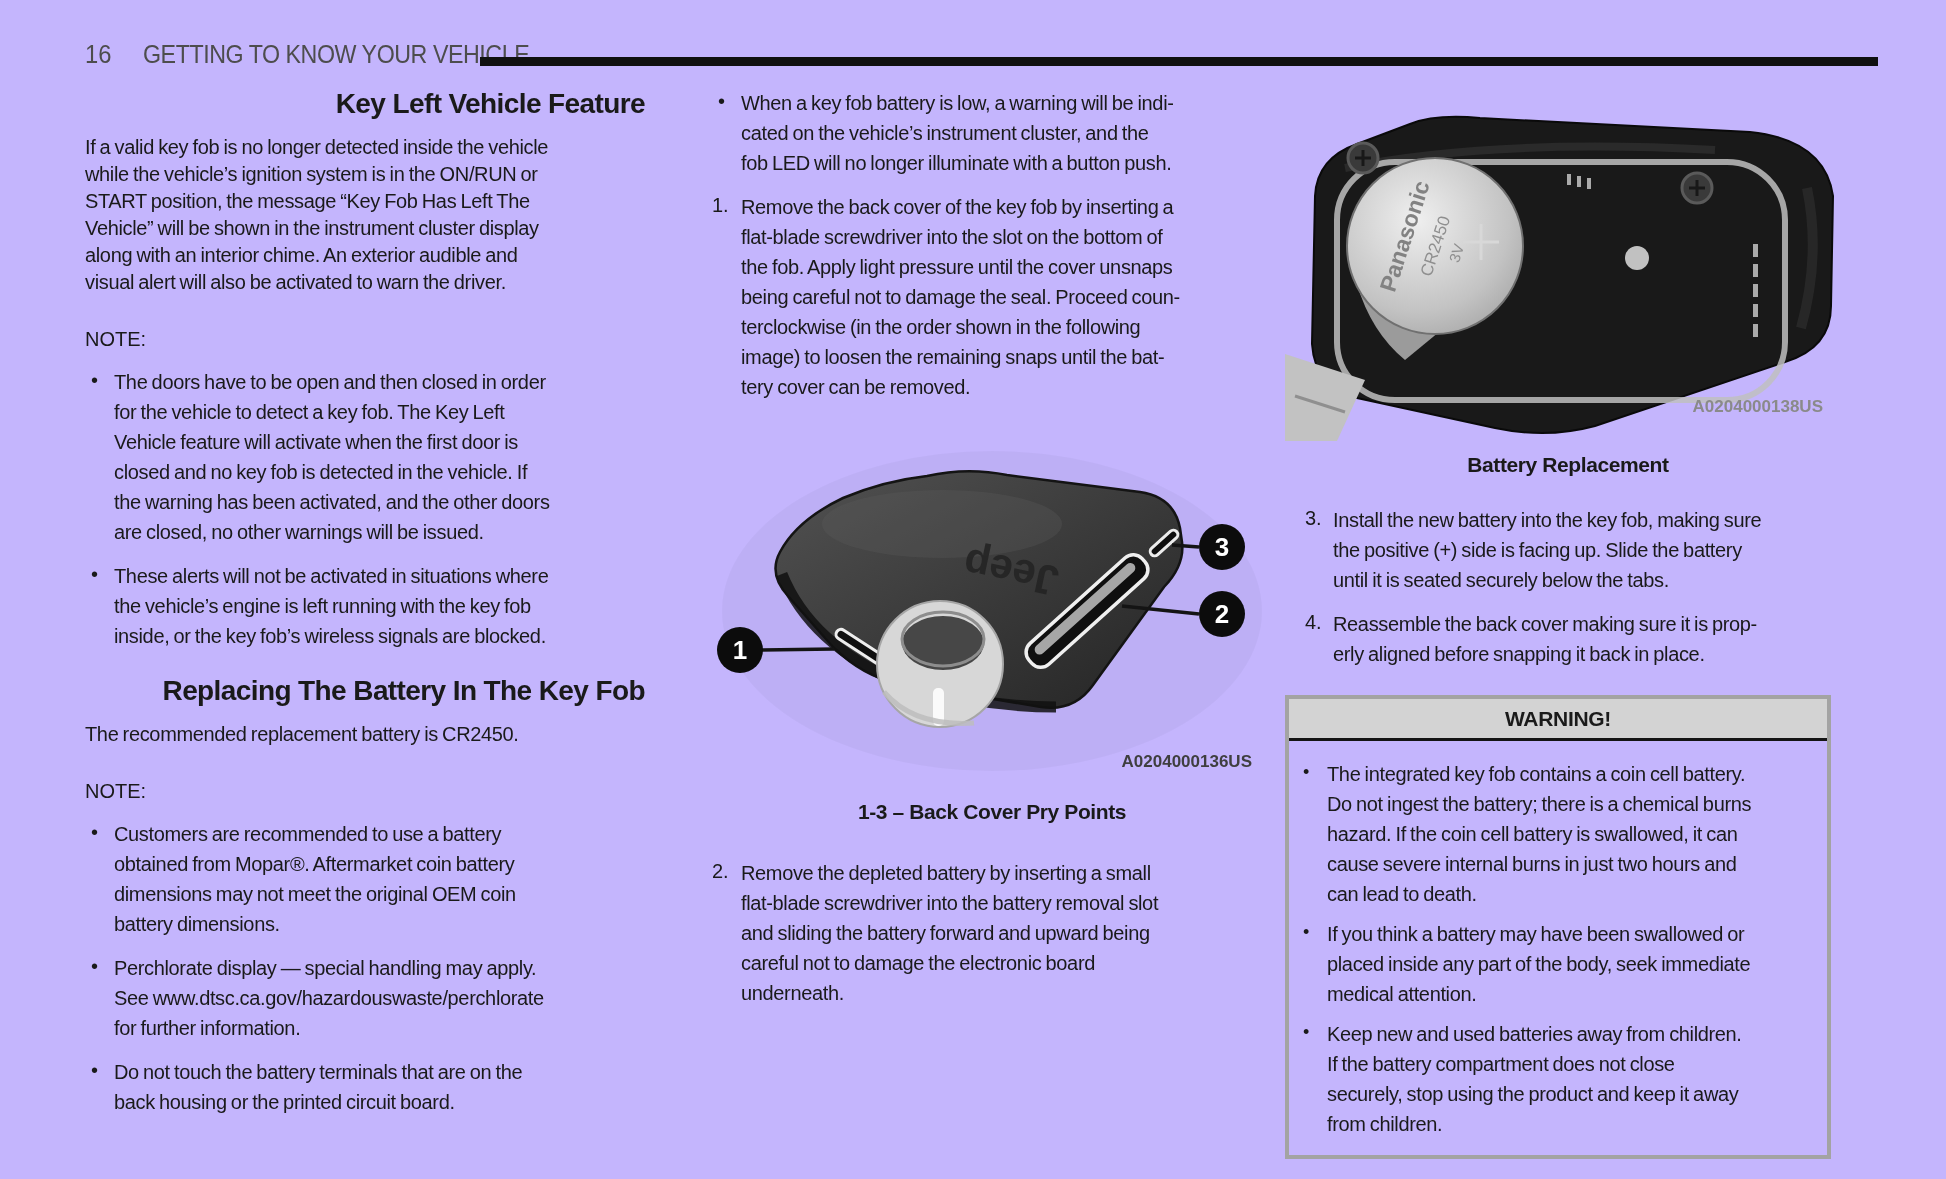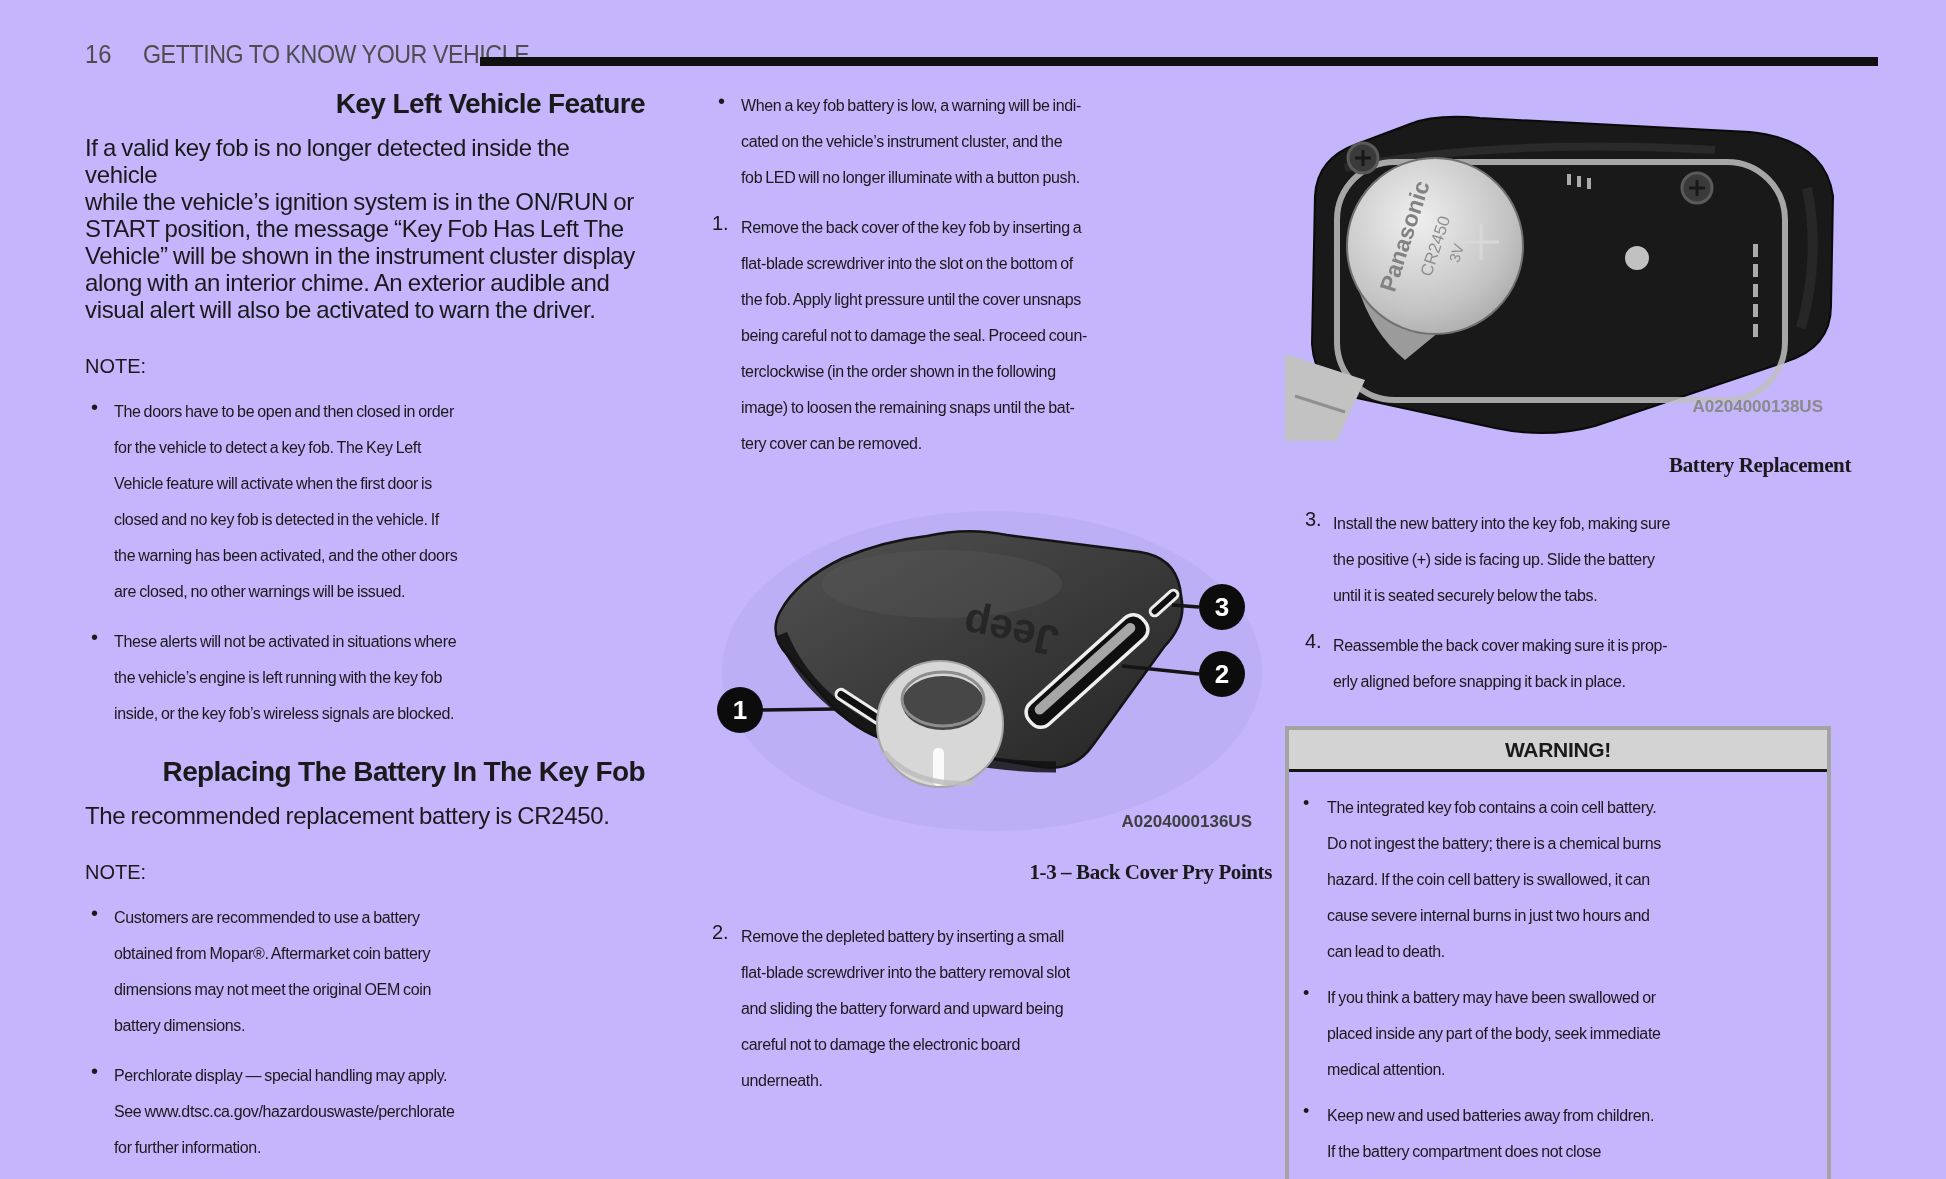--- a/index.html
+++ b/index.html
@@ -15,34 +15,34 @@
     letter-spacing:-0.5px;display:inline-block;transform:scaleX(.93);transform-origin:left center;}
   .headrule{position:absolute;left:480px;top:57px;width:1398px;height:9px;background:#101010;}
   
   .col{position:absolute;top:88px;}
   #col1{left:85px;width:560px;}
   #col2{left:712px;width:562px;}
   #col3{left:1285px;width:606px;}
   
   .h1{font-size:28px;font-weight:bold;letter-spacing:-0.6px;margin:0 0 14px 0;line-height:32px;text-align:right;}
   .h1.later{margin-top:24px;}
-  .body{font-size:24px;line-height:27px;letter-spacing:-0.35px;word-spacing:-1px;
+  .body{font-size:20px;line-height:27px;letter-spacing:-0.35px;word-spacing:-1px;
     white-space:pre-line;margin:0 0 8px 0;}
   .note{font-size:20px;font-weight:normal;margin:30px 0 4px 0;line-height:27px;}
   .li{position:relative;padding-left:29px;margin-top:14px;}
   .li:first-child{margin-top:0;}
   .li .marker{position:absolute;left:6px;top:0;font-size:20px;line-height:27px;}
   .li.num .marker{left:0;}
-  .li-text{display:block;font-size:16px;line-height:36px;letter-spacing:-0.35px;
+  .li-text{display:block;font-size:20px;line-height:30px;letter-spacing:-0.35px;
     word-spacing:-1px;white-space:pre-line;}
   
   .fig{display:block;}
   #fig1{margin-top:44px;}
   #fig2{margin-top:8px;}
-  .caption{font-size:21px;font-weight:bold;text-align:right;letter-spacing:-0.4px;font-family:Liberation Serif, serif;}
+  .caption{font-size:21px;font-weight:bold;text-align:center;letter-spacing:-0.4px;}
   #cap1{margin-top:22px;width:560px;}
   #cap2{margin-top:12px;width:566px;}
   #step2{margin-top:34px;}
   #step3{margin-top:28px;margin-left:20px;}
   #step4{margin-top:14px;margin-left:20px;}
   #col3 .li{padding-left:28px;}
   
   .warnbox{border:4px solid #a3a3a3;width:546px;margin-top:26px;box-sizing:border-box;}
   .warnhead{background:#d3d3d3;border-bottom:3px solid #141414;text-align:center;
     font-weight:bold;font-size:21px;padding:8px 0 7px 0;letter-spacing:-0.3px;}

